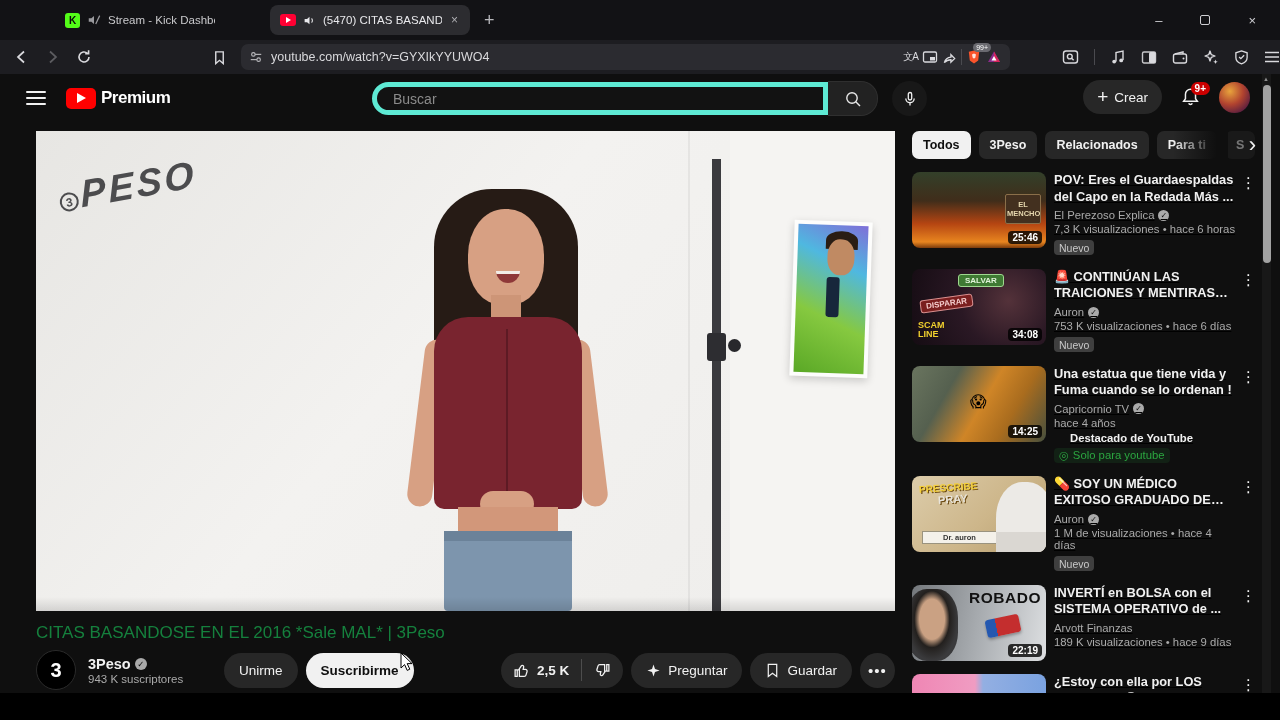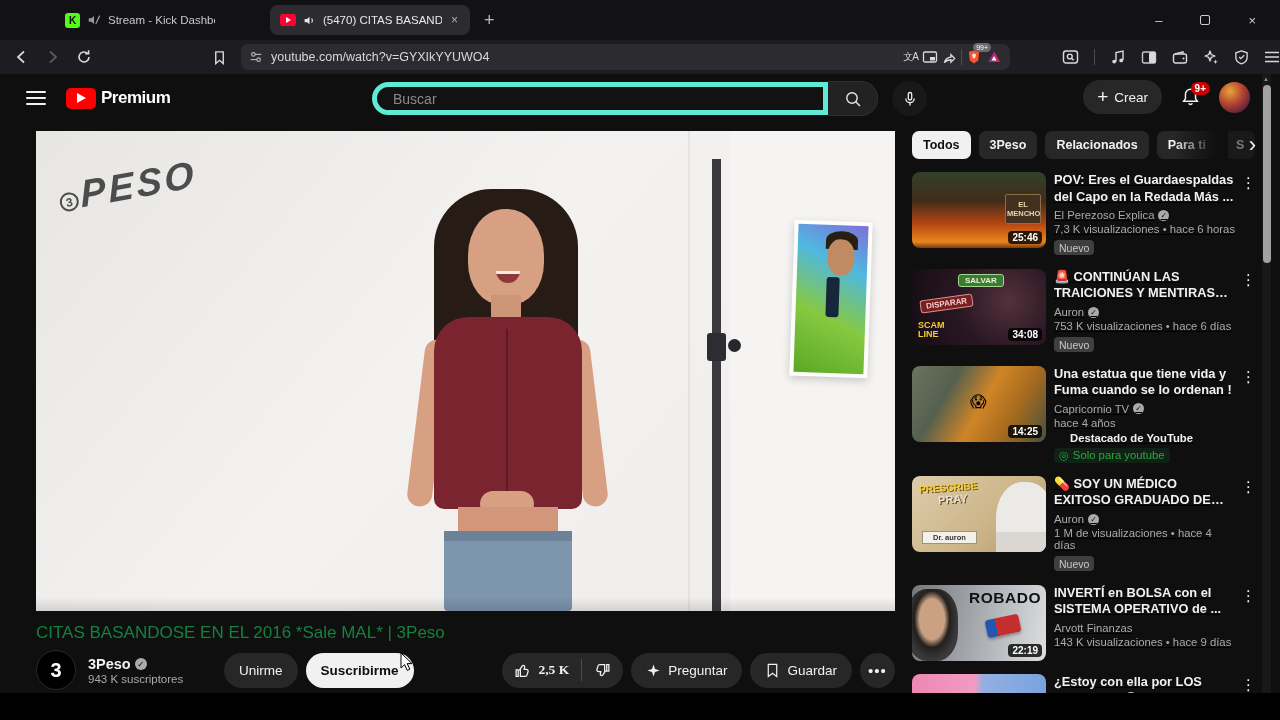--- a/index.html
+++ b/index.html
@@ -92,21 +92,21 @@
   .ch-avatar { width:40px; height:40px; border-radius:50%; background:#000; border:1px solid #2a2a2a; color:#fff; font-weight:800; font-size:20px; display:flex; align-items:center; justify-content:center; }
   .ch-meta { margin-left:12px; width:108px; }
   .ch-name { color:#f1f1f1; font-size:14.5px; font-weight:600; display:flex; align-items:center; gap:4px; }
   .ch-subs { color:#aaa; font-size:11.5px; margin-top:1px; }
   .check { width:12px; height:12px; background:#aaa; color:#0f0f0f; border-radius:50%; font-size:8.5px; display:inline-flex; align-items:center; justify-content:center; flex-shrink:0; }
   .pillbtn { height:35px; border-radius:18px; display:flex; align-items:center; justify-content:center; gap:7px; font-size:13.5px; color:#f1f1f1; background:#272727; padding:0 15px; white-space:nowrap; }
   .join { margin-left:28px; }
   .subscribe { margin-left:8px; background:#f1f1f1; color:#0f0f0f; font-weight:600; }
   .actions { margin-left:auto; display:flex; align-items:center; gap:8px; }
   .likegroup { display:flex; align-items:center; height:35px; background:#272727; border-radius:18px; }
-  .likebtn { display:flex; align-items:center; gap:7px; padding:0 12px; color:#f1f1f1; font-size:13.5px; font-weight:600;font-family:Liberation Serif, serif; }
+  .likebtn { display:flex; align-items:center; gap:7px; padding:0 12px; color:#f1f1f1; font-size:13.5px; font-weight:600; }
   .dislikebtn { padding:0 12px; border-left:1px solid #4d4d4d; display:flex; align-items:center; height:22px; }
   .morebtn { width:35px; height:35px; border-radius:50%; background:#272727; color:#f1f1f1; display:flex; align-items:center; justify-content:center; font-size:15px; letter-spacing:1px; }
 
   
   .sidebar { position:absolute; left:912px; top:131px; width:344px; }
   .chips { position:relative; display:flex; gap:8px; height:28px; margin-bottom:13px; overflow:hidden; padding-right:40px; }
   .chip { height:28px; padding:0 11px; border-radius:7px; background:#272727; color:#f1f1f1; font-size:12.5px; font-weight:600; display:flex; align-items:center; white-space:nowrap; }
   .chip.sel { background:#f1f1f1; color:#0f0f0f; }
   .chip.faded { opacity:0.45; }
   .chip-fade { position:absolute; right:28px; top:0; width:55px; height:28px; background:linear-gradient(90deg,transparent,#0f0f0f 80%); }
@@ -130,21 +130,21 @@
   .t-scam { background:radial-gradient(circle at 72% 42%,#54323a 0%,#2a1824 45%,#150c13 100%); }
   .t-scam .lbl-0 { left:46px; top:5px; font-size:8px; color:#e2f4da; background:#3f7a33; border:1px solid #9fd88f; border-radius:3px; padding:1px 6px; }
   .t-scam .lbl-1 { left:8px; top:28px; font-size:8px; color:#f3cccc; background:#7a1f1f; border:1px solid #d88f8f; border-radius:3px; padding:1px 5px; transform:rotate(-8deg); }
   .t-scam .lbl-2 { left:6px; bottom:5px; font-size:9px; color:#f0cf2e; line-height:1.05; white-space:pre-line; font-weight:800; }
   .t-statue { background:linear-gradient(120deg,#6a755f 0%,#55604f 28%,#cf8527 52%,#a96c1e 72%,#47503e 100%); }
   .t-statue .lbl-0 { left:58px; top:26px; font-size:16px; }
   .t-doctor { background:linear-gradient(135deg,#dcccaa 0%,#cdb68a 55%,#b59c6c 100%); }
   .t-doctor::after { content:""; position:absolute; right:-8px; top:6px; width:58px; height:80px; background:#eceae6; border-radius:45% 45% 0 0; box-shadow:inset 0 -30px 0 #dad7d2; }
   .t-doctor .lbl-0 { left:7px; top:6px; font-size:10px; color:#f3cf3a; text-shadow:1px 1px 0 #6b4a12; transform:rotate(-4deg); }
   .t-doctor .lbl-1 { left:26px; top:17px; font-size:11px; color:#e8e4da; text-shadow:1px 1px 0 #6b4a12; transform:rotate(-4deg); }
-  .t-doctor .lbl-2 { left:10px; bottom:8px; font-size:7.5px; color:#333; background:#f4f1ea; border:1px solid #9a937f; padding:1px 10px; }
+  .t-doctor .lbl-2 { left:10px; bottom:8px; font-size:7.5px; color:#333; background:#f4f1ea; border:1px solid #9a937f; padding:1px 20px; }
   .t-robado { background:linear-gradient(100deg,#74787c 0%,#a8acb0 50%,#dddfe1 100%); }
   .t-robado::before { content:""; position:absolute; left:-6px; top:4px; width:52px; height:72px; background:radial-gradient(ellipse at 50% 42%,#caa183 0 34%,#23201e 48%,#3a3a3c 70%); border-radius:40%; }
   .t-robado .lbl-0 { right:5px; top:4px; font-size:15.5px; font-weight:900; color:#111; letter-spacing:0.5px; }
   .t-robado::after { content:""; position:absolute; right:26px; top:32px; width:34px; height:18px; background:linear-gradient(90deg,#2458b0 30%,#c42e2e 30%); border-radius:3px; transform:rotate(-12deg); box-shadow:0 2px 3px rgba(0,0,0,.3); }
   .t-couple { background:linear-gradient(90deg,#ef86b4 0%,#f09cc2 47%,#93afe2 53%,#7aa2e0 100%); }
   .t-couple .lbl-0 { left:46px; top:14px; font-size:26px; color:rgba(255,255,255,.85); transform:rotate(-8deg); }
   .t-couple .lbl-1 { left:70px; top:24px; font-size:18px; color:rgba(255,255,255,.7); transform:rotate(10deg); }
   .t-couple::before { content:""; position:absolute; left:10px; bottom:0; width:30px; height:44px; background:#1c1c1e; border-radius:45% 45% 0 0; }
   .t-couple::after { content:""; position:absolute; right:22px; bottom:0; width:28px; height:42px; background:#efeae4; border-radius:45% 45% 0 0; }
 
@@ -492,21 +492,21 @@
       <div class="thumb t-robado">
         <span class="dur">22:19</span>
       <span class="lbl lbl-0">ROBADO</span>
           </div>
       <div class="vinfo">
         <div class="vtitle">INVERTÍ en BOLSA con el SISTEMA OPERATIVO de ...</div>
         <div class="vchan">
           <span>Arvott Finanzas</span>
 
         </div>
-        <div class="vmeta">143 K visualizaciones • hace 9 días</div>
+        <div class="vmeta">189 K visualizaciones • hace 9 días</div>
 
       </div>
       <span class="kebab">⋮</span>
     </div>
         <div class="vrow">
       <div class="thumb t-couple">
 
       <span class="lbl lbl-0">?</span>
             <span class="lbl lbl-1">?</span>
           </div>

